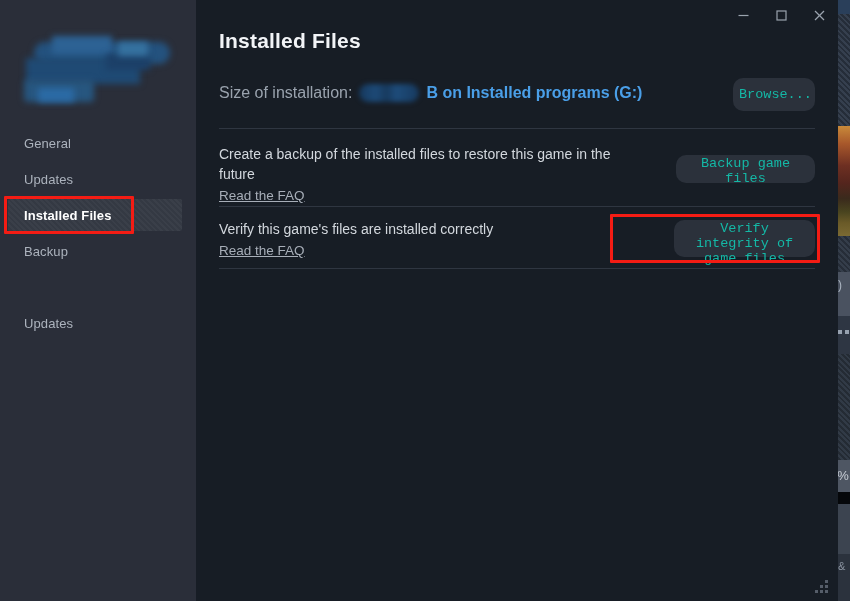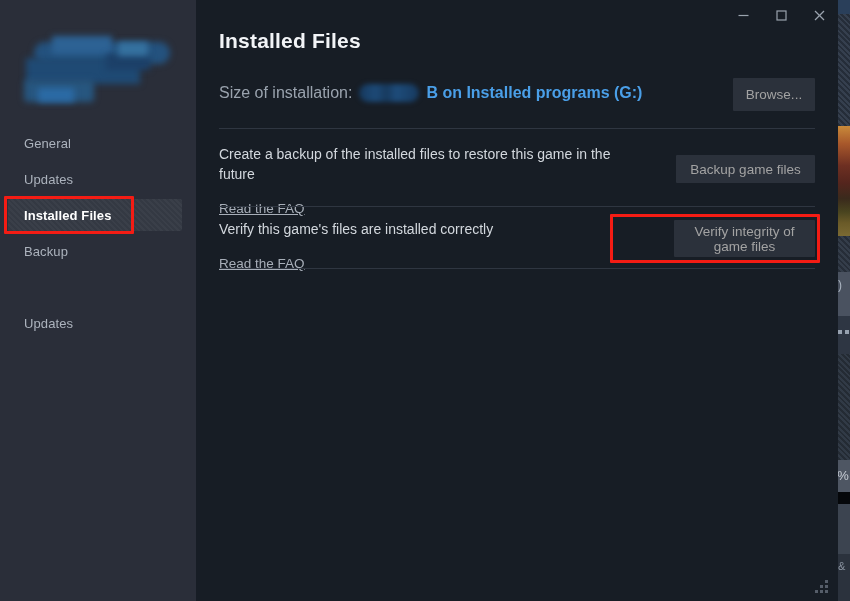--- a/index.html
+++ b/index.html
@@ -170,26 +170,26 @@
   }
   #size-value {
     color: #4a9fe8;
     font-weight: 600;
     margin-left: 7px;
   }
 
   .action-btn {
     position: absolute;
     background: #2b313b;
-    color: #a3a3a3;
+    color: #14b8a6;
     border: none;
-    font-family: Liberation Sans, sans-serif;
+    font-family: Liberation Mono, monospace;
     font-size: 13.5px;
     cursor: pointer;
-    border-radius: 1px;
+    border-radius: 10px;
   }
   #browse-button {
     left: 537px; top: 78px;
     width: 82px; height: 33px;
   }
   #backup-button {
     left: 480px; top: 155px;
     width: 139px; height: 28px;
   }
   #verify-button {
@@ -202,21 +202,21 @@
     left: 23px;
     color: #d3d8de;
     font-size: 14px;
     line-height: 20px;
   }
   #backup-desc { top: 144px; width: 420px; }
   #verify-desc { top: 219px; width: 420px; }
 
   .faq-link {
     display: inline-block;
-    margin-top: 15px;
+    margin-top: 2px;
     color: #a7aeb8;
     text-decoration: underline;
     font-size: 13.5px;
     cursor: pointer;
   }
 
   
   .annot {
     position: absolute;
     border: 3px solid #f41c14;

